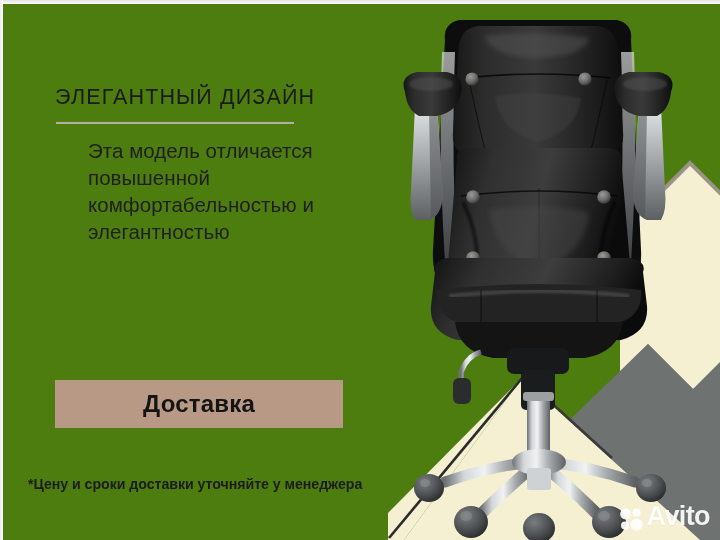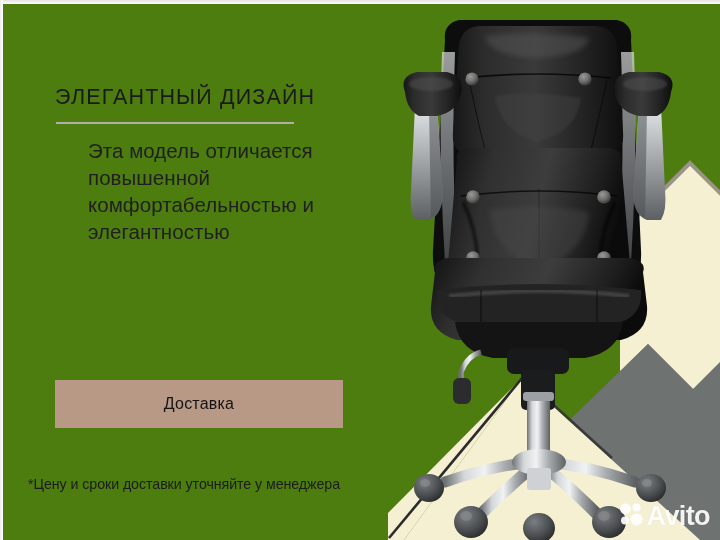--- a/index.html
+++ b/index.html
@@ -96,43 +96,44 @@
     width: 288px; height: 48px;
     background: #b89986;
     border: none;
     outline: none;
     padding: 12px;
     cursor: pointer;
     display: flex;
     align-items: center;
     justify-content: center;
     font-family: "Liberation Sans", sans-serif;
-    font-size: 16px;
+    font-size: 24px;
     color: #141414;
     letter-spacing: 0.2px;
+    font-weight: bold;
   }
 
   .footnote {
     position: absolute;
     left: 28px; top: 476px;
     font-size: 14.2px;
-    font-weight: 400;
+    font-weight: 700;
     color: #1c1c1c;
     letter-spacing: -0.05px;
     white-space: nowrap;
     text-align: center;
   }
 
   
   .watermark {
     position: absolute;
     right: 10px; bottom: 8px;
     z-index: 8;
     display: flex;
-    align-items: flex-start;
+    align-items: flex-end;
     opacity: 0.92;
     pointer-events: none;
   }
   .wm-text {
     font-family: "Liberation Sans", sans-serif;
     font-size: 27px;
     font-weight: 700;
     color: #ffffff;
     letter-spacing: -0.6px;
     margin-left: 2px;

